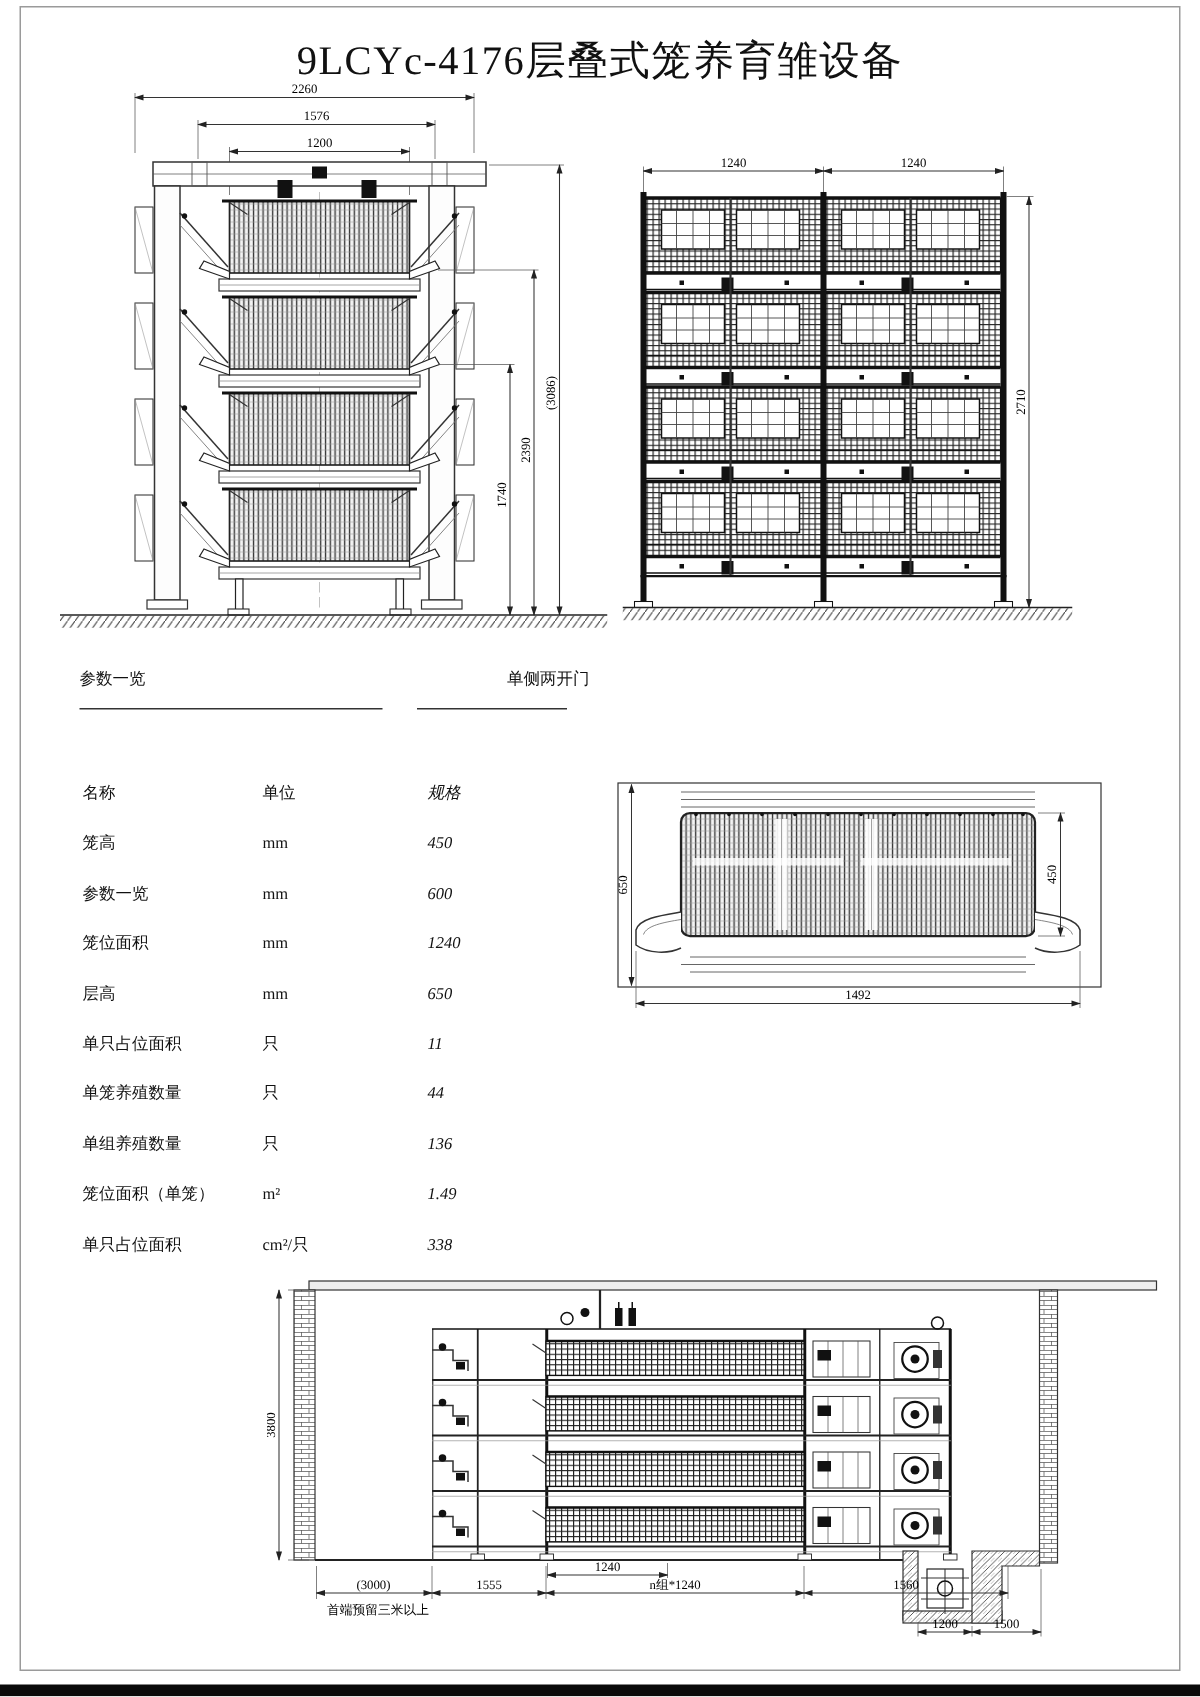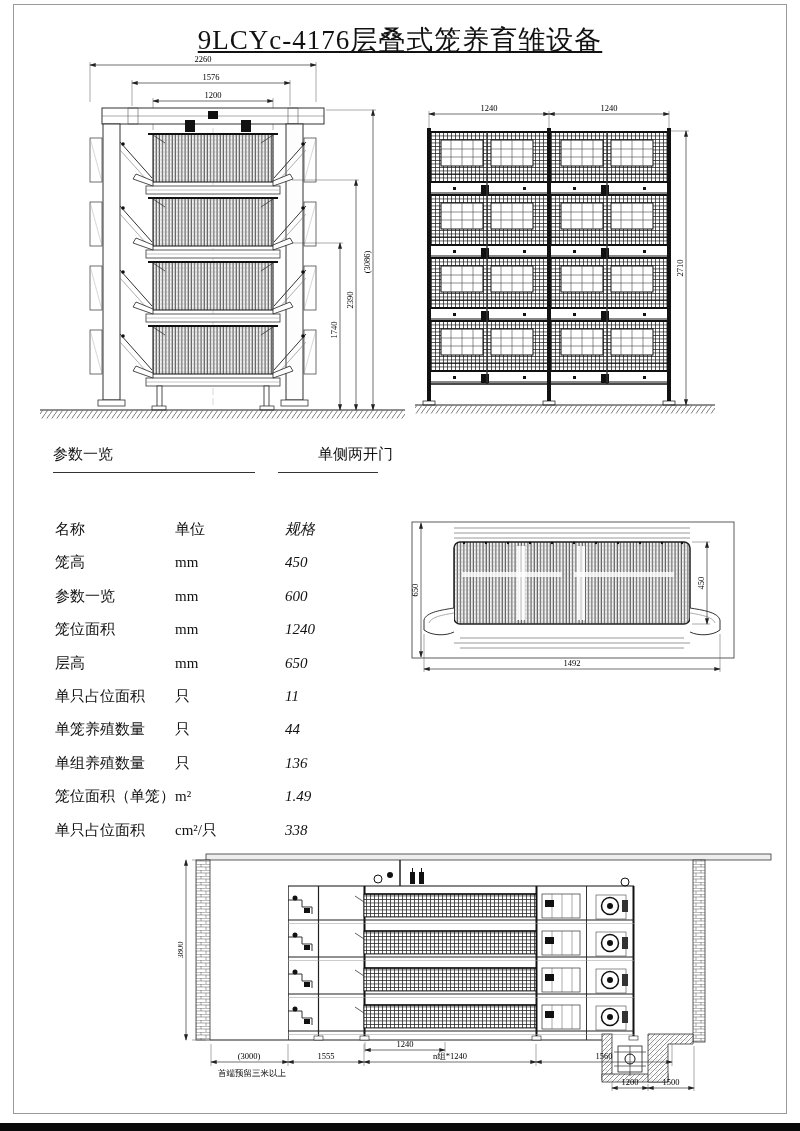--- a/index.html
+++ b/index.html
@@ -2,29 +2,29 @@
 <html><head>
 <meta charset="utf-8">
 <style>
   html,body{margin:0;padding:0;background:#fff;}
   .page{position:relative;width:800px;height:1131px;background:#fff;overflow:hidden;
         font-family:"Liberation Serif","DejaVu Serif",serif;color:#111;}
   .sheet-frame{position:absolute;left:13px;top:4px;width:772px;height:1108px;
         border:1px solid #9a9a9a;pointer-events:none;}
   .bottom-bar{position:absolute;left:0;top:1123px;width:800px;height:8px;background:#0a0a0a;}
   .title{position:absolute;left:0;top:22px;width:800px;text-align:center;
-        font-size:27px;letter-spacing:1px;font-weight:500;text-decoration:underline;}
+        font-size:27px;letter-spacing:1px;font-weight:500;}
   .drawing{position:absolute;}
   
   .dim{stroke:#333;stroke-width:0.7;marker-start:url(#arr);marker-end:url(#arr);}
   .ext{stroke:#555;stroke-width:0.5;}
   .thin{stroke:#444;stroke-width:0.6;fill:none;}
   .dtxt{font-family:"Liberation Serif","DejaVu Serif",serif;font-size:8.5px;fill:#000;}
   
-  .params{position:absolute;left:53px;top:445px;width:340px;font-size:15px;}
+  .params{position:absolute;left:53px;top:445px;width:340px;font-size:11px;}
   .p-head{display:flex;justify-content:space-between;height:22px;}
   .p-rule-l{position:absolute;left:0;top:27px;width:202px;border-top:1.5px solid #333;}
   .p-rule-r{position:absolute;left:225px;top:27px;width:100px;border-top:1.5px solid #333;}
   .p-table{position:absolute;left:0;top:40px;width:340px;margin-top:28px;}
   .p-row{position:relative;height:33.4px;line-height:33.4px;white-space:nowrap;}
   .c-name{position:absolute;left:2px;}
   .c-unit{position:absolute;left:122px;}
   .c-spec{position:absolute;left:232px;font-style:italic;}
 </style>
 </head>

